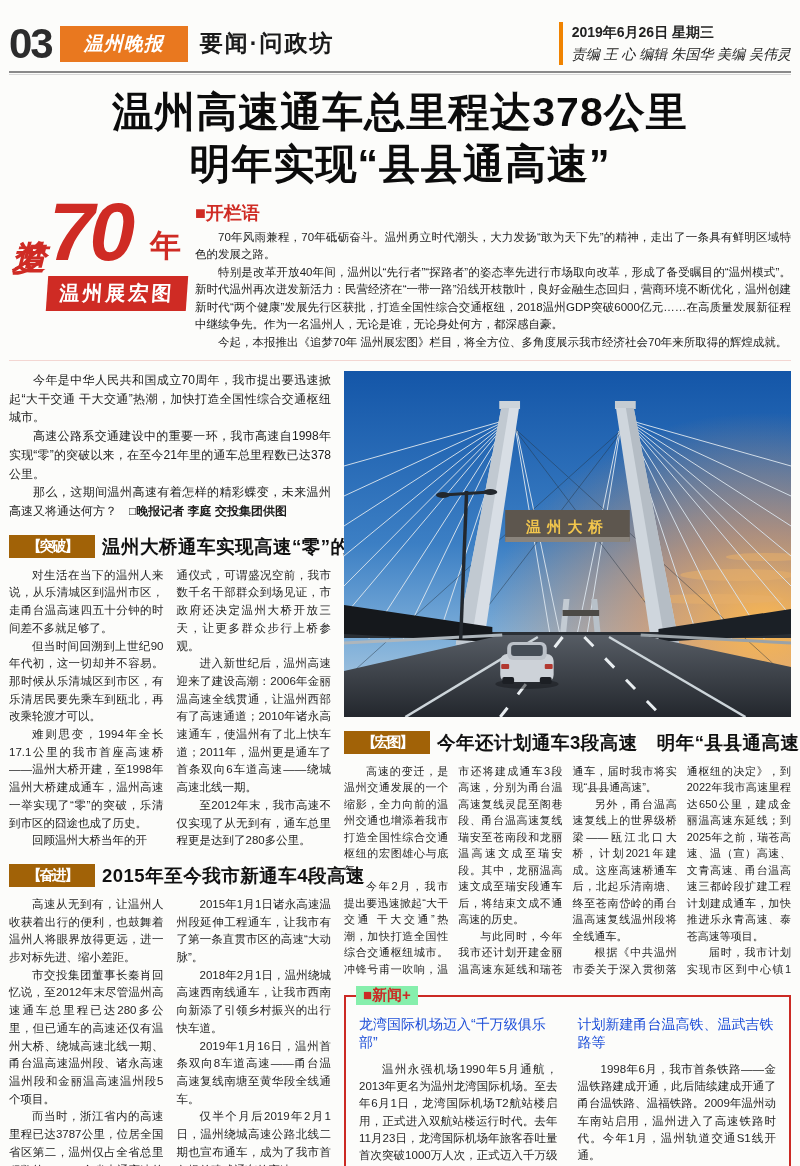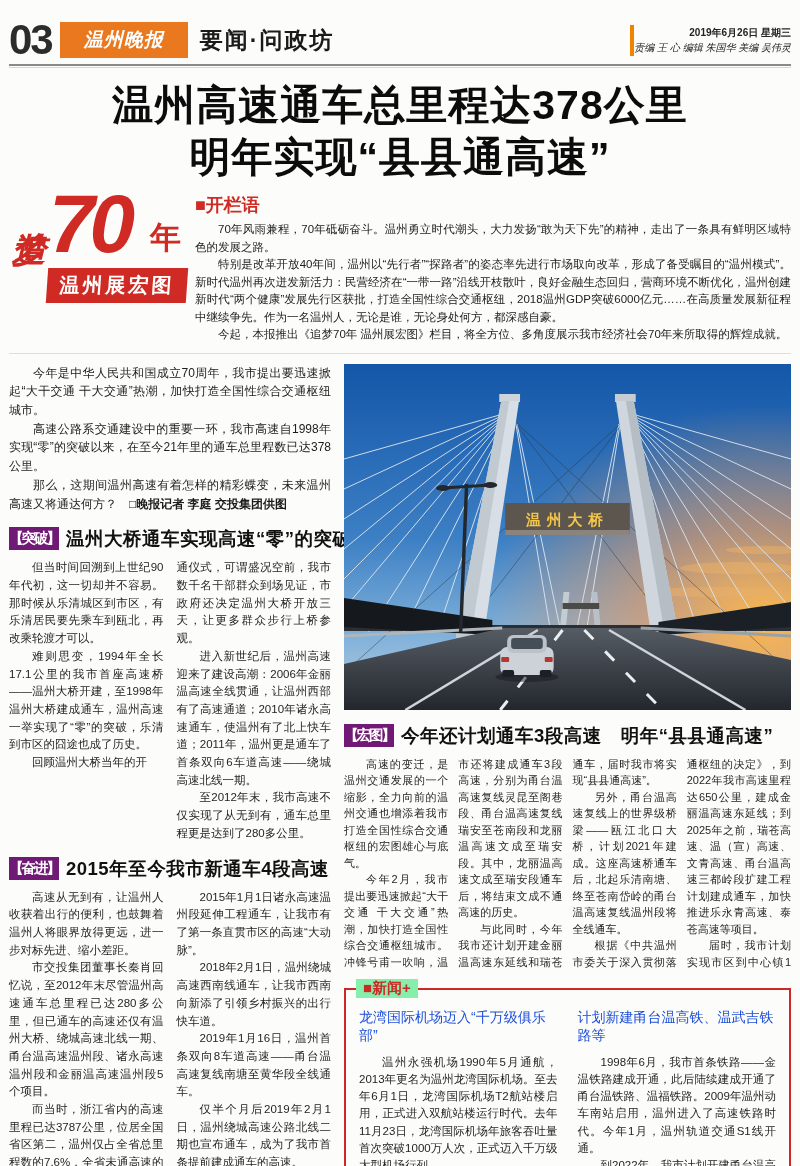--- a/index.html
+++ b/index.html
@@ -5,21 +5,21 @@
 * { margin:0; padding:0; box-sizing:border-box; }
 body { background:#e8e8e4; }
 .page { width:800px; height:1166px; margin:0 auto; background:#fcfcfa; position:relative; overflow:hidden;
         font-family:"Liberation Sans","DejaVu Sans",sans-serif; color:#1a1a1a; }
 
 .masthead { display:flex; align-items:center; padding:22px 9px 6px; }
 .pagenum { font-size:42px; font-weight:bold; color:#2c2c2c; line-height:0.8; letter-spacing:-2px; }
 .paperbox { background:#e9781f; color:#fff; font-weight:bold; font-style:italic; font-size:19px;
             padding:5px 24px; margin-left:8px; letter-spacing:1px; white-space:nowrap; }
 .secname { font-size:23px; font-weight:bold; margin-left:12px; letter-spacing:2px; white-space:nowrap; }
-.dateblock { margin-left:auto; border-left:4px solid #f08300; font-size:10px; line-height:1.55; color:#222;text-align:right; }
+.dateblock { margin-left:auto; border-left:4px solid #f08300; padding-left:9px; font-size:14px; line-height:1.55; color:#222; }
 .dateblock .d1 { font-weight:bold; }
 .dateblock .d2 { font-style:italic; }
 .rule { margin:0 9px; border-top:2px solid #8a8a8a; border-bottom:1px solid #d8d8d8; height:4px; }
 
 .headline { text-align:center; font-weight:bold; font-size:41px; line-height:1.26; margin:12px 0 4px;
             color:#0c0c0c; letter-spacing:1px; }
 
 .kl { display:flex; margin:10px 9px 0; padding-bottom:9px; border-bottom:1px solid #f3d6d2; }
 .logo { width:178px; position:relative; height:112px; flex:none; }
 .logo .vert { position:absolute; left:4px; top:12px; writing-mode:vertical-rl; font-size:34px; font-weight:bold;
@@ -36,21 +36,21 @@
 .p { text-indent:2em; text-align:justify; }
 .p.cont { text-indent:0; }
 
 .main { display:flex; gap:13px; margin:10px 9px 0; }
 .leftcol { width:322px; flex:none; }
 .rightcol { flex:1; min-width:0; }
 .intro .p { font-size:12px; line-height:1.56; color:#1c1c1c; }
 .byline { font-weight:bold; margin-left:12px; white-space:nowrap; }
 .sec { margin-top:13px; }
 .sec-head { display:flex; align-items:center; margin-bottom:8px; }
-.tag { background:#701a75; color:#fff; font-weight:bold; font-size:14.5px; padding:2px 0; flex:none; letter-spacing:-2px; }
+.tag { background:#a16207; color:#fff; font-weight:bold; font-size:14.5px; padding:2px 18px; flex:none; letter-spacing:-2px; }
 .sec-title { font-weight:bold; font-size:18.5px; margin-left:7px; color:#111; white-space:nowrap; letter-spacing:0.5px; }
 .cols { display:flex; gap:13px; }
 .col { flex:1; min-width:0; }
 .col .p { font-size:11.5px; line-height:1.54; color:#1f1f1f; }
 
 .photo { width:100%; height:346px; display:block; }
 
 .hongtu .cols { gap:10px; max-height:214px; overflow:hidden; }
 .hongtu .col .p { font-size:11px; line-height:1.5; }
 
@@ -107,20 +107,21 @@
         <p class="p"><span>那么，这期间温州高速有着怎样的精彩蝶变，未来温州高速又将通达何方？</span><span class="byline">□晚报记者 李庭 交投集团供图</span></p>
       </div>
 
       <div class="sec">
         <div class="sec-head">
           <span class="tag">【突破】</span>
           <span class="sec-title">温州大桥通车实现高速“零”的突破</span>
         </div>
         <div class="cols">
           <div class="col">
+            <p class="p">对生活在当下的温州人来说，从乐清城区到温州市区，走甬台温高速四五十分钟的时间差不多就足够了。</p>
             <p class="p">但当时间回溯到上世纪90年代初，这一切却并不容易。那时候从乐清城区到市区，有乐清居民要先乘车到瓯北，再改乘轮渡才可以。</p>
             <p class="p">难则思变，1994年全长17.1公里的我市首座高速桥——温州大桥开建，至1998年温州大桥建成通车，温州高速一举实现了“零”的突破，乐清到市区的囧途也成了历史。</p>
             <p class="p">回顾温州大桥当年的开</p>
           </div>
           <div class="col">
             <p class="p cont">通仪式，可谓盛况空前，我市数千名干部群众到场见证，市政府还决定温州大桥开放三天，让更多群众步行上桥参观。</p>
             <p class="p">进入新世纪后，温州高速迎来了建设高潮：2006年金丽温高速全线贯通，让温州西部有了高速通道；2010年诸永高速通车，使温州有了北上快车道；2011年，温州更是通车了首条双向6车道高速——绕城高速北线一期。</p>
             <p class="p">至2012年末，我市高速不仅实现了从无到有，通车总里程更是达到了280多公里。</p>
           </div>
         </div>

